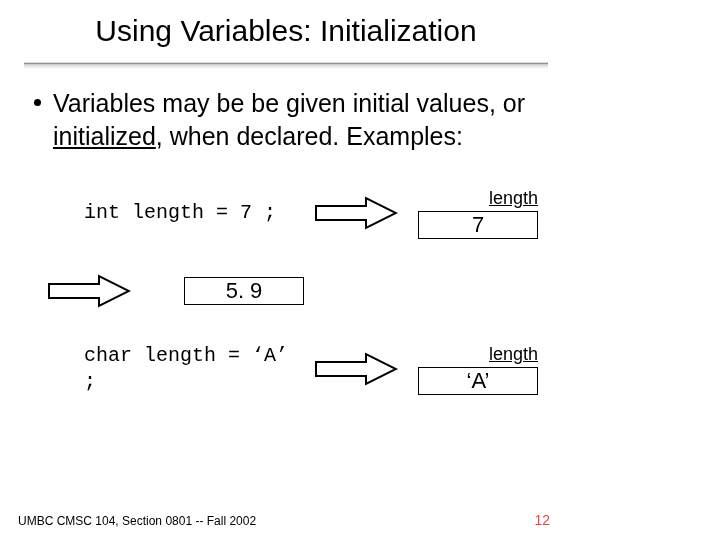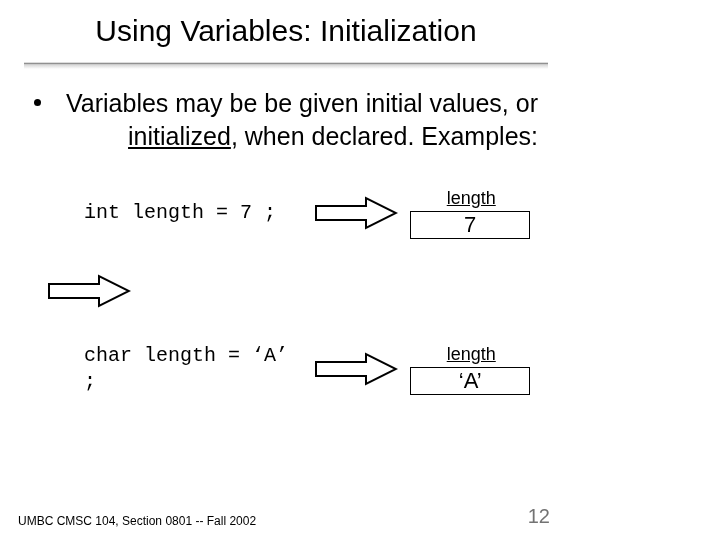--- a/index.html
+++ b/index.html
@@ -5,32 +5,32 @@
   * { box-sizing: border-box; margin: 0; padding: 0; }
   html, body { width: 720px; height: 540px; font-family: Arial, Helvetica, sans-serif; background: #fff; color: #000; }
   .slide { position: relative; width: 572px; height: 540px; }
   .title { font-size: 30px; text-align: center; padding-top: 14px; padding-bottom: 10px; }
   .title-rule { margin: 4px 24px 0 24px; }
   .rule-line { height: 3px; background: linear-gradient(to bottom, #bbb 0%, #888 60%, #aaa 100%); border-top: 1px solid #ddd; border-bottom: 1px solid #ccc; }
   .rule-shadow { height: 4px; background: linear-gradient(to bottom, rgba(0,0,0,0.15), rgba(0,0,0,0)); }
   .body { padding: 18px 34px 0 34px; font-size: 25px; line-height: 1.3; }
   .bullet-row { display: flex; align-items: flex-start; gap: 12px; }
   .bullet-dot { width: 7px; height: 7px; border-radius: 50%; background: #000; margin-top: 12px; flex: 0 0 auto; }
-  .bullet-text { flex: 1 1 auto; text-align: right; }
+  .bullet-text { flex: 1 1 auto; }
   .ul { text-decoration: underline; }
   .examples { margin-top: 22px; }
   .ex-row { display: flex; align-items: center; height: 78px; }
   .ex-code { width: 316px; padding-left: 50px; font-size: 20px; font-family: Liberation Mono, monospace; }
   .ex-arrow { width: 110px; display: flex; justify-content: center; }
   .arrow-svg { width: 84px; height: 34px; }
-  .ex-boxwrap { width: 160px; display: flex; flex-direction: column; align-items: center; }
+  .ex-boxwrap { width: 160px; display: flex; flex-direction: column; align-items: flex-end; }
   .box-label { font-size: 18px; text-decoration: underline; margin-bottom: 1px; padding-left: 2px; }
   .box { width: 120px; height: 28px; border: 1.5px solid #000; display: flex; align-items: center; justify-content: center; font-size: 22px; }
   .footer { position: absolute; bottom: 12px; left: 18px; font-size: 12px; color: #000; text-align: right; }
-  .pagenum { position: absolute; bottom: 12px; right: 22px; font-size: 20px; color: #737373; margin-top: 21px; }
+  .pagenum { position: absolute; bottom: 12px; right: 22px; font-size: 14px; color: #ef4444; margin-top: 21px; }
 </style>
 </head>
 <body>
 
 <div class="slide">
 
   <div class="title">Using Variables: Initialization</div>
   <div class="title-rule">
     <div class="rule-line"></div>
     <div class="rule-shadow"></div>
@@ -61,20 +61,23 @@
         </div>
       </div>
 
       <div class="ex-row">
         <div class="ex-arrow">
           <svg class="arrow-svg" viewBox="0 0 84 34">
               <path d="M2 10 H52 V2 L82 17 L52 32 V24 H2 Z" fill="none" stroke="#000" stroke-width="2"></path>
             </svg>
         </div>
         <div class="ex-boxwrap">
+          <div class="box">
+              <span>5. 9</span>
+            </div>
         </div>
       </div>
 
       <div class="ex-row">
         <div class="ex-code">char length = ‘A’ ;</div>
         <div class="ex-arrow">
           <svg class="arrow-svg" viewBox="0 0 84 34">
               <path d="M2 10 H52 V2 L82 17 L52 32 V24 H2 Z" fill="none" stroke="#000" stroke-width="2"></path>
             </svg>
         </div>

